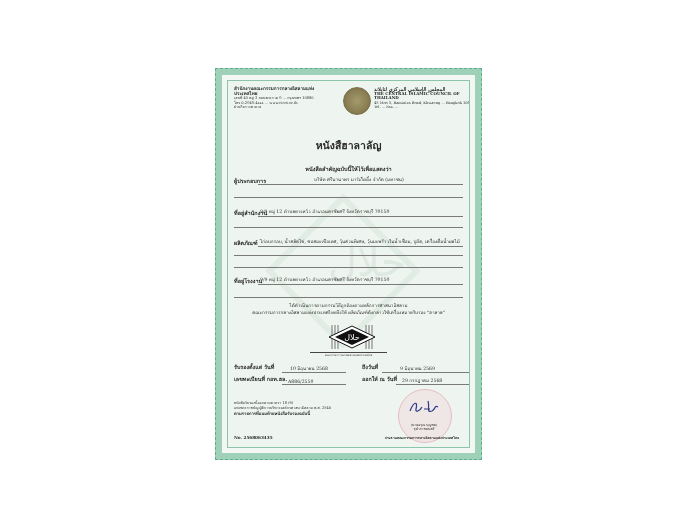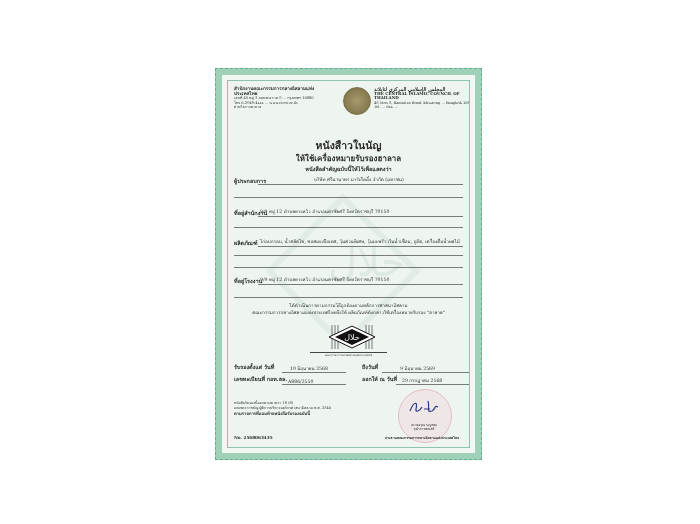--- a/index.html
+++ b/index.html
@@ -63,22 +63,21 @@
       </div>
       <div class="seal"></div>
       <div class="hdr-right">
         <div class="org-ar">المجلس الإسلامي المركزي لتايلاند</div>
         <div class="org-en">THE CENTRAL ISLAMIC COUNCIL OF THAILAND</div>
         <div>45 Moo 3, Ramintra Road, Khwaeng ... Bangkok 10880</div>
         <div>Tel. ... Fax. ...</div>
       </div>
     </div>
 
-    <div class="title1">หนังสืาวในนัญ</div>
-    <div class="title2">ให้ใช้เครื่องหมายรับรองฮาลาล</div>
+    <div class="title1">หนังสืฮาลาลัญ</div>
     <div class="title3">หนังสือสำคัญฉบับนี้ให้ไว้เพื่อแสดงว่า</div>
 
     <div class="row" style="top:92px;height:12px;">
       <span class="lbl">ผู้ประกอบการ</span>
       <span class="line"></span>
       <span class="val" style="left:80px;">บริษัท ศรีนานาพร มาร์เก็ตติ้ง จำกัด (มหาชน)</span>
     </div>
     <div class="blank-line" style="top:116px;"></div>
 
     <div class="row" style="top:124px;height:12px;">

